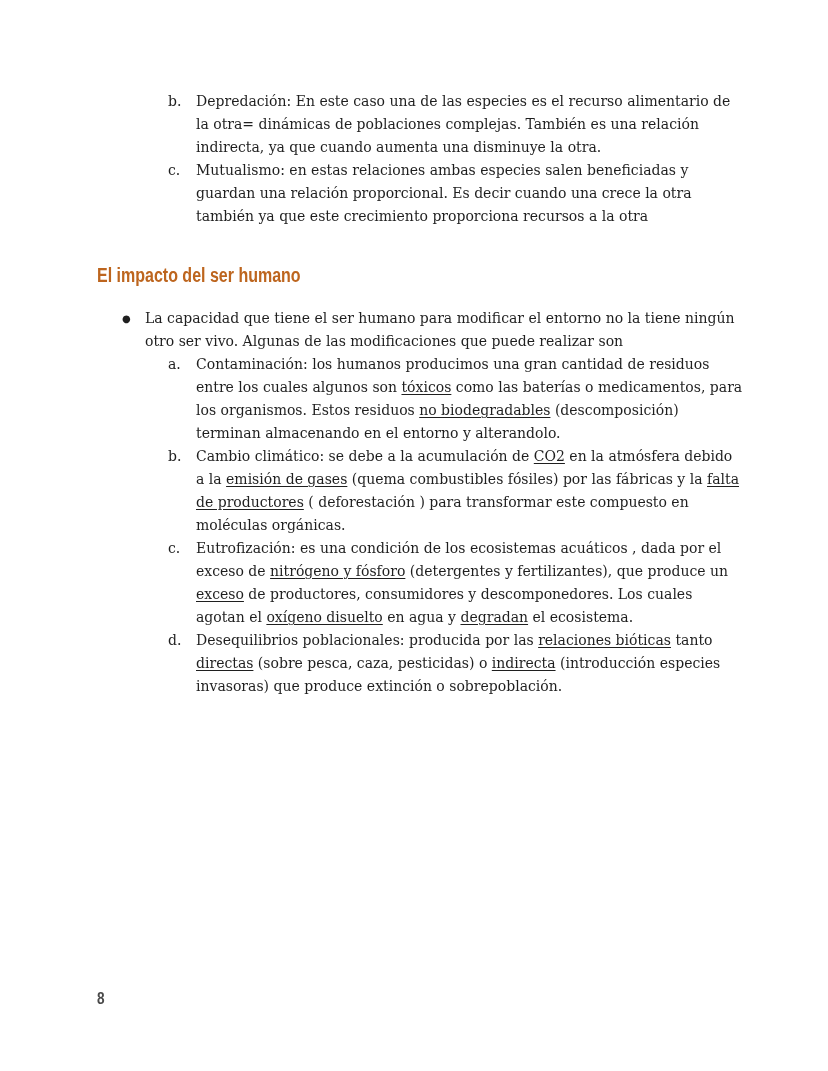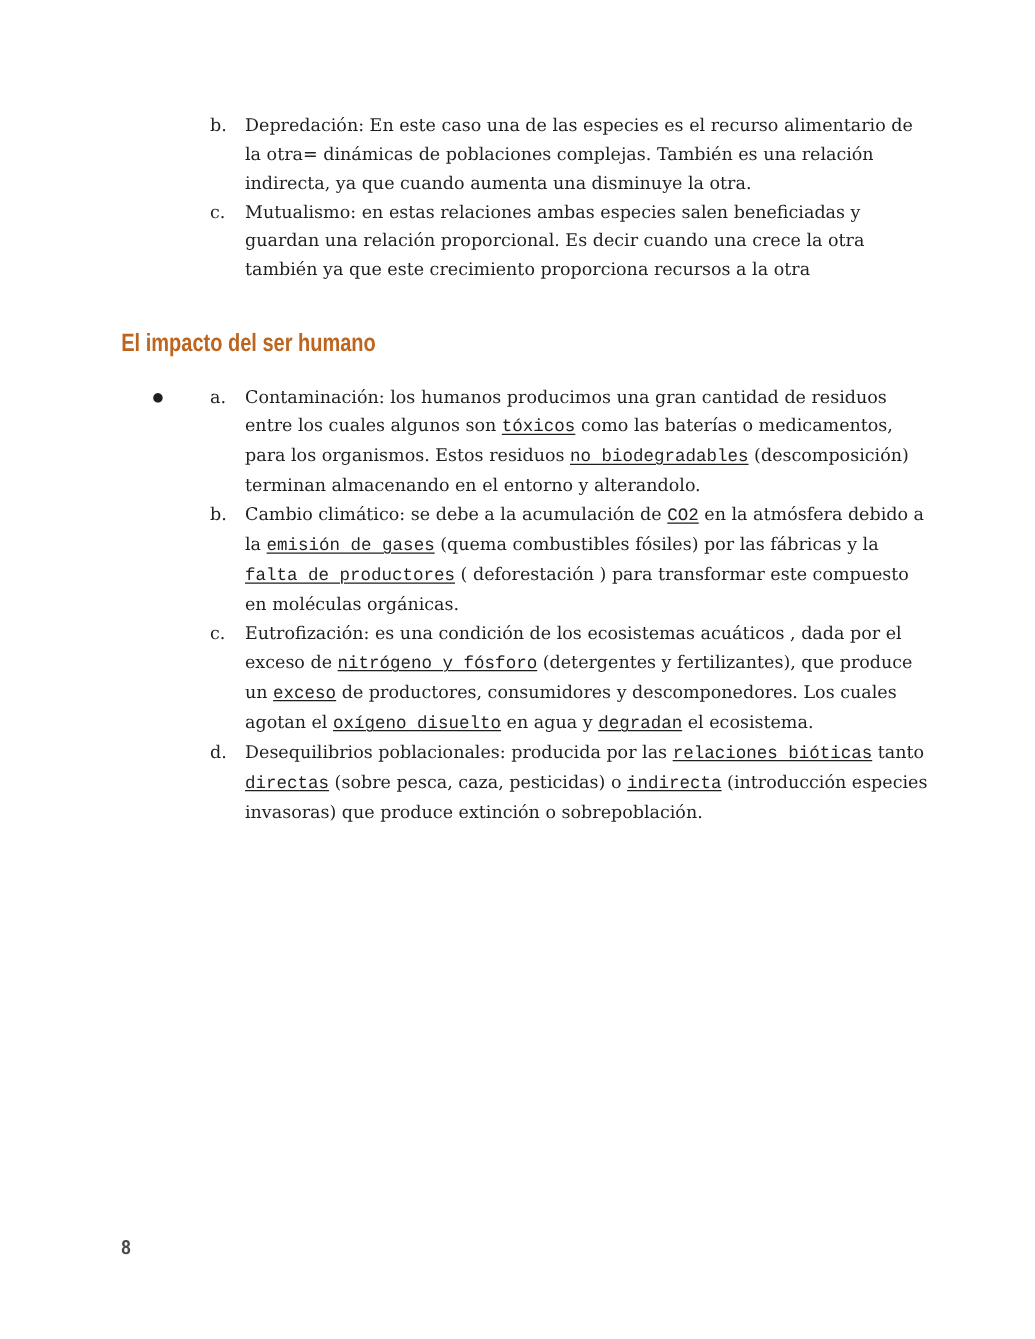--- a/index.html
+++ b/index.html
@@ -38,21 +38,21 @@
   
   .lvl2 { padding-left: 99px; }
   .lvl2 > .marker { left: 71px; }
   
   .lvl1 { padding-left: 48px; }
   .lvl1 > .marker {
     left: 25px;
     font-size: 10px;
   }
   .b { font-weight: normal; }
-  .u { text-decoration: underline; text-underline-offset: 2px; text-decoration-thickness: 1px; font-family: Liberation Mono, monospace; }
+  .u { text-decoration: underline; text-underline-offset: 2px; text-decoration-thickness: 1px; }
 
   .heading {
     position: absolute;
     top: 261px;
     left: 97px;
     margin: 0;
     font-family: "Liberation Sans", sans-serif;
     font-weight: 700;
     font-size: 20px;
     line-height: 28px;
@@ -82,21 +82,21 @@
 
   <section class="block intro-list">
       <div class="li lvl2"><span class="marker">b.</span><span><span class="b">Depredación</span><span>: En este caso una de las especies es el recurso alimentario de la otra= dinámicas de poblaciones complejas. También es una relación indirecta, ya que cuando aumenta una disminuye la otra.</span></span></div>
       <div class="li lvl2"><span class="marker">c.</span><span><span class="b">Mutualismo</span><span>: en estas relaciones ambas especies salen beneficiadas y guardan una relación proporcional. Es decir cuando una crece la otra también ya que este crecimiento proporciona recursos a la otra</span></span></div>
     </section>
 
   <h2 class="heading">El impacto del ser humano</h2>
 
   <section class="block impact-block">
     <div>
-        <div class="li lvl1"><span class="marker">●</span></div>
+        <div class="li lvl1"><span class="marker">●</span><span><span>La capacidad que tiene el ser humano para modificar el entorno no la tiene ningún otro ser vivo. Algunas de las modificaciones que puede realizar son</span></span></div>
       </div>
     <div>
         <div class="li lvl2"><span class="marker">a.</span><span><span class="b">Contaminación</span><span>: los humanos producimos una gran cantidad de residuos entre los cuales algunos son </span><span class="u">tóxicos</span><span> como las baterías o medicamentos, para los organismos. Estos residuos </span><span class="u">no biodegradables</span><span> (descomposición) terminan almacenando en el entorno y alterandolo.</span></span></div>
         <div class="li lvl2"><span class="marker">b.</span><span><span class="b">Cambio climático</span><span>: se debe a la acumulación de </span><span class="u">CO2</span><span> en la atmósfera debido a la </span><span class="u">emisión de gases</span><span> (quema combustibles fósiles) por las fábricas y la </span><span class="u">falta de productores</span><span> ( deforestación ) para transformar este compuesto en moléculas orgánicas.</span></span></div>
         <div class="li lvl2"><span class="marker">c.</span><span><span class="b">Eutrofización</span><span>: es una condición de los ecosistemas acuáticos , dada por el exceso de </span><span class="u">nitrógeno y fósforo</span><span> (detergentes y fertilizantes), que produce un </span><span class="u">exceso</span><span> de productores, consumidores y descomponedores. Los cuales agotan el </span><span class="u">oxígeno disuelto</span><span> en agua y </span><span class="u">degradan</span><span> el ecosistema.</span></span></div>
         <div class="li lvl2"><span class="marker">d.</span><span><span class="b">Desequilibrios poblacionale</span><span>s: producida por las </span><span class="u">relaciones bióticas</span><span> tanto </span><span class="u">directas</span><span> (sobre pesca, caza, pesticidas) o </span><span class="u">indirecta</span><span> (introducción especies invasoras) que produce extinción o sobrepoblación.</span></span></div>
       </div>
   </section>
 
   <div class="page-number">8</div>

